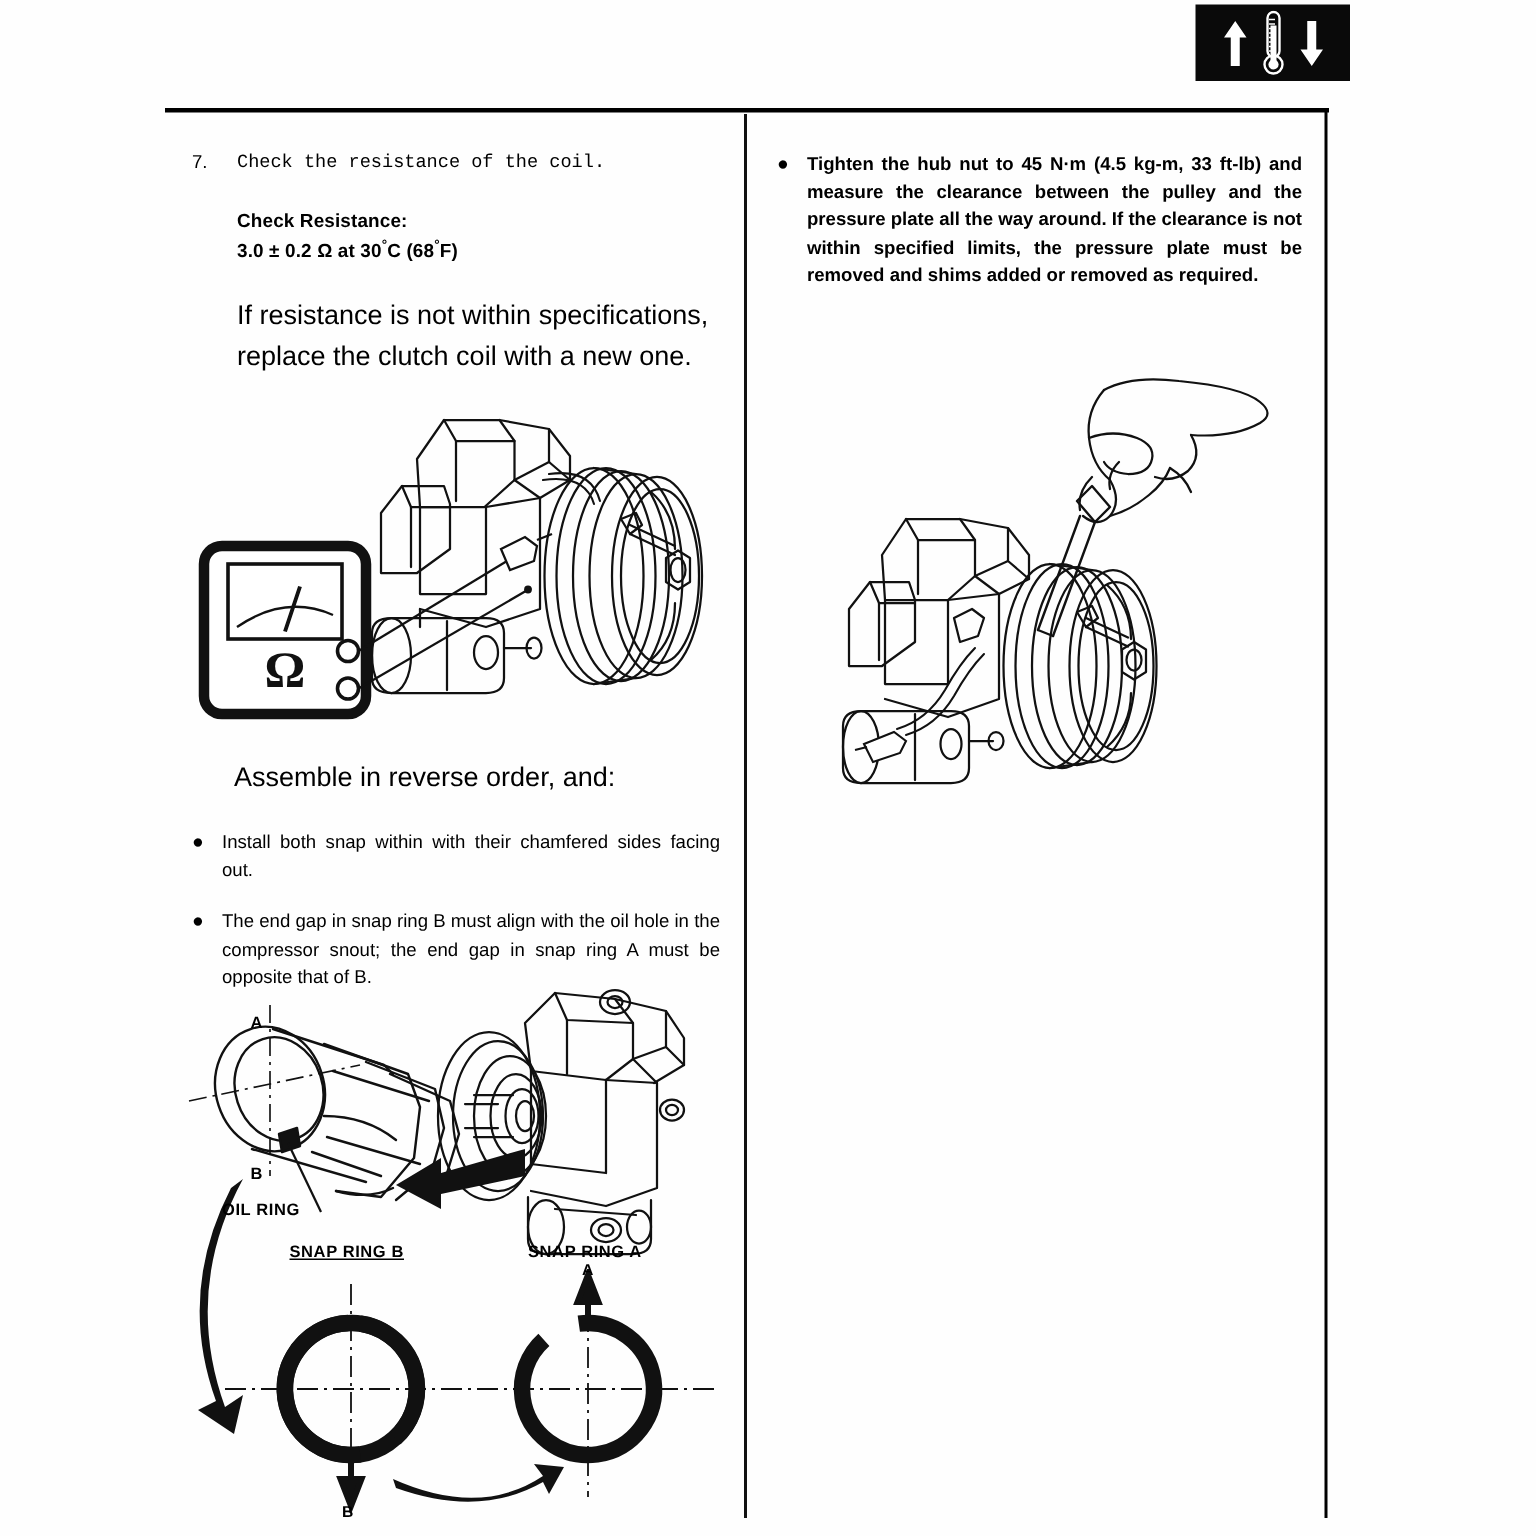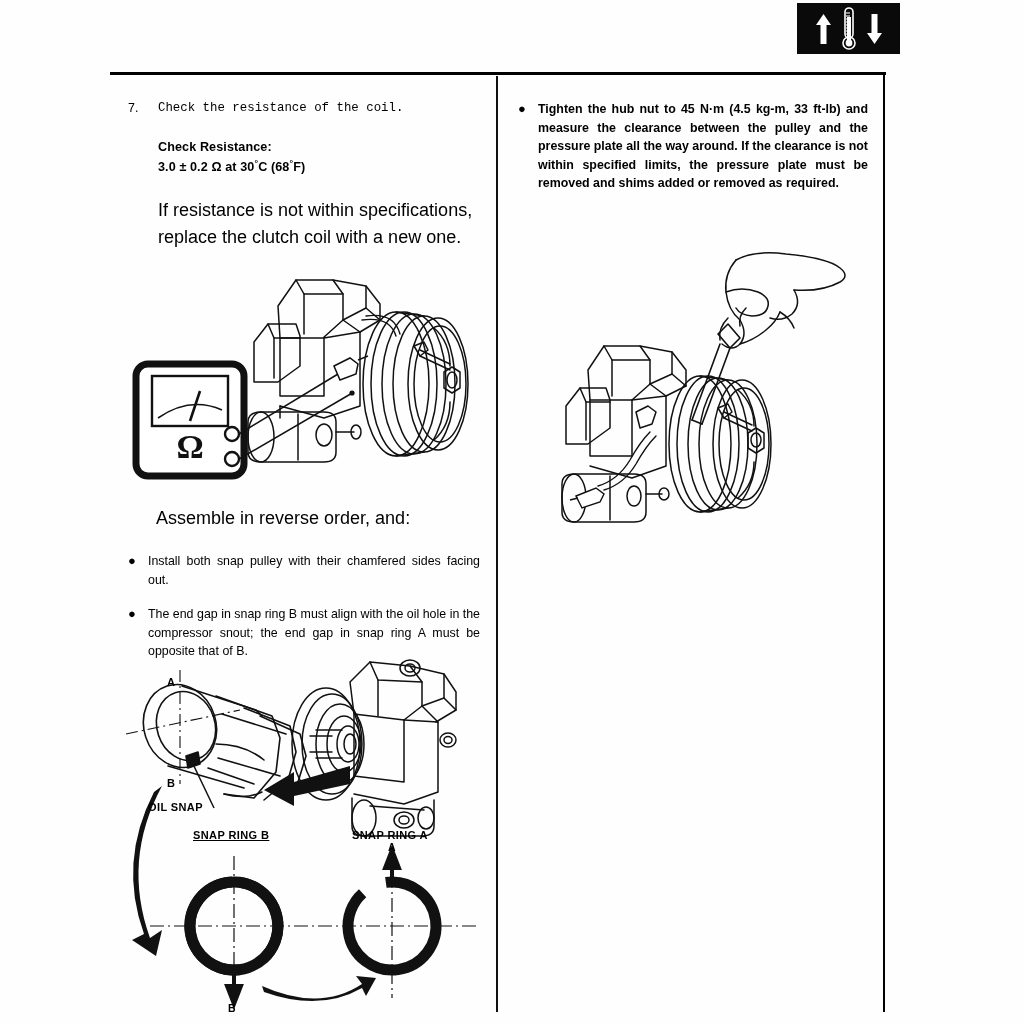--- a/index.html
+++ b/index.html
@@ -203,21 +203,21 @@
       <div class="bullet-text justify ital">Tighten the hub nut to 45 N·m (4.5 kg-m, 33 ft-lb) and measure the clearance between the pulley and the pressure plate all the way around. If the clearance is not within specified limits, the pressure plate must be removed and shims added or removed as required.</div>
     </div>
 
   </div>
 
   <div class="lead-in">Assemble in reverse order, and:</div>
 
   <div class="bullets-lower">
     <div class="bullet-row">
       <div class="bullet-dot">●</div>
-      <div class="bullet-text justify">Install both snap pulley with their chamfered sides facing out.</div>
+      <div class="bullet-text justify">Install both snap within with their chamfered sides facing out.</div>
     </div>
     <div class="bullet-row">
       <div class="bullet-dot">●</div>
       <div class="bullet-text justify">The end gap in snap ring B must align with the oil hole in the compressor snout; the end gap in snap ring A must be opposite that of B.</div>
     </div>
   </div>
 
   <div class="fig fig-meter">
     <svg width="360" height="260" viewBox="0 0 360 260">
       <g fill="none" stroke="#111" stroke-width="1.5" stroke-linejoin="round" stroke-linecap="round">
@@ -428,21 +428,21 @@
       <path d="M246 118 L190 134 L190 124 L160 142 L190 158 L190 148 L246 136 Z" fill="#111"></path>
 
       <path d="M58 138 Q18 212 46 290 L58 282 L52 308 L28 292 L40 286 Q14 214 50 144 Z" fill="#111"></path>
 
       <line x1="88" y1="114" x2="110" y2="160" stroke="#111" stroke-width="1.5"></line>
     </svg>
   </div>
 
   <div class="dlabel" style="left:167px; top:676px;">A</div>
   <div class="dlabel" style="left:167px; top:777px;">B</div>
-  <div class="dlabel" style="left:148px; top:801px;">OIL SNAP</div>
+  <div class="dlabel" style="left:148px; top:801px;">OIL RING</div>
   <div class="dlabel" style="left:193px; top:829px;text-decoration:underline;">SNAP RING B</div>
   <div class="dlabel" style="left:352px; top:829px;text-align:center;">SNAP RING A</div>
 
   <div class="fig" style="left:150px; top:846px;">
     <svg width="330" height="175" viewBox="0 0 330 175">
 
       <g stroke="#111" stroke-width="1.2" fill="none" stroke-dasharray="14 4 2 4">
         <line x1="0" y1="80" x2="330" y2="80"></line>
         <line x1="84" y1="10" x2="84" y2="152"></line>
         <line x1="242" y1="4" x2="242" y2="152"></line>

